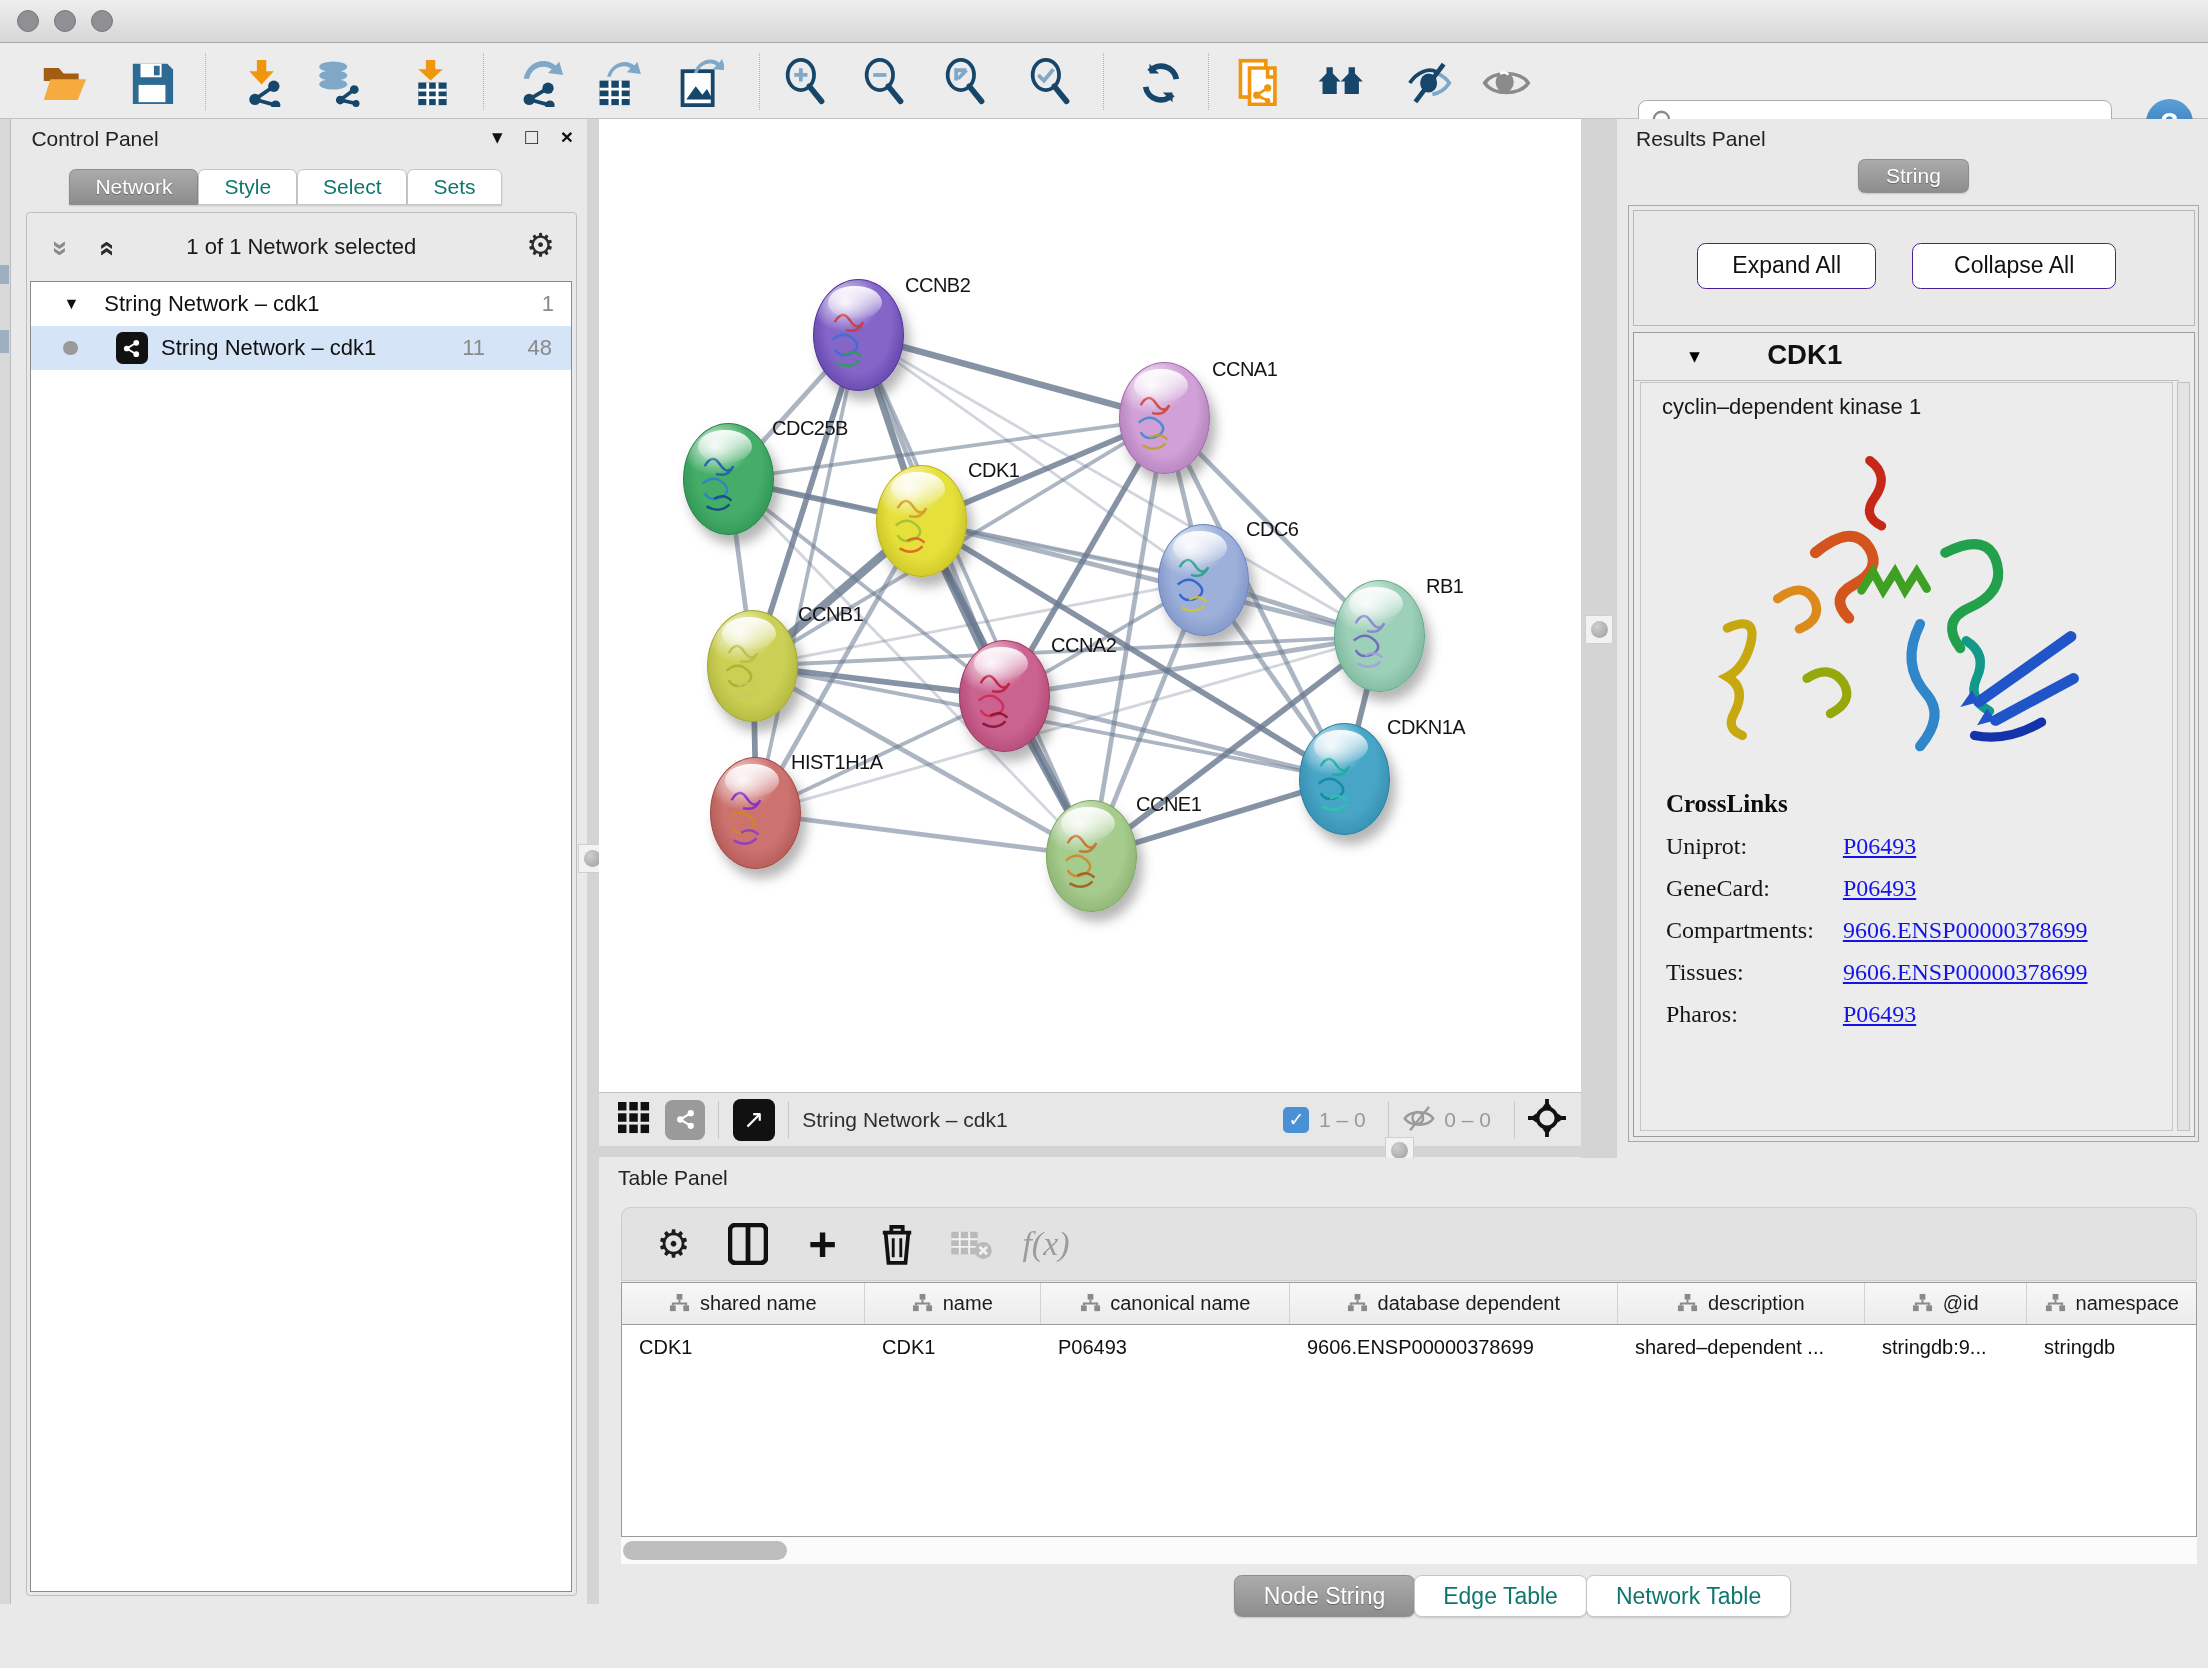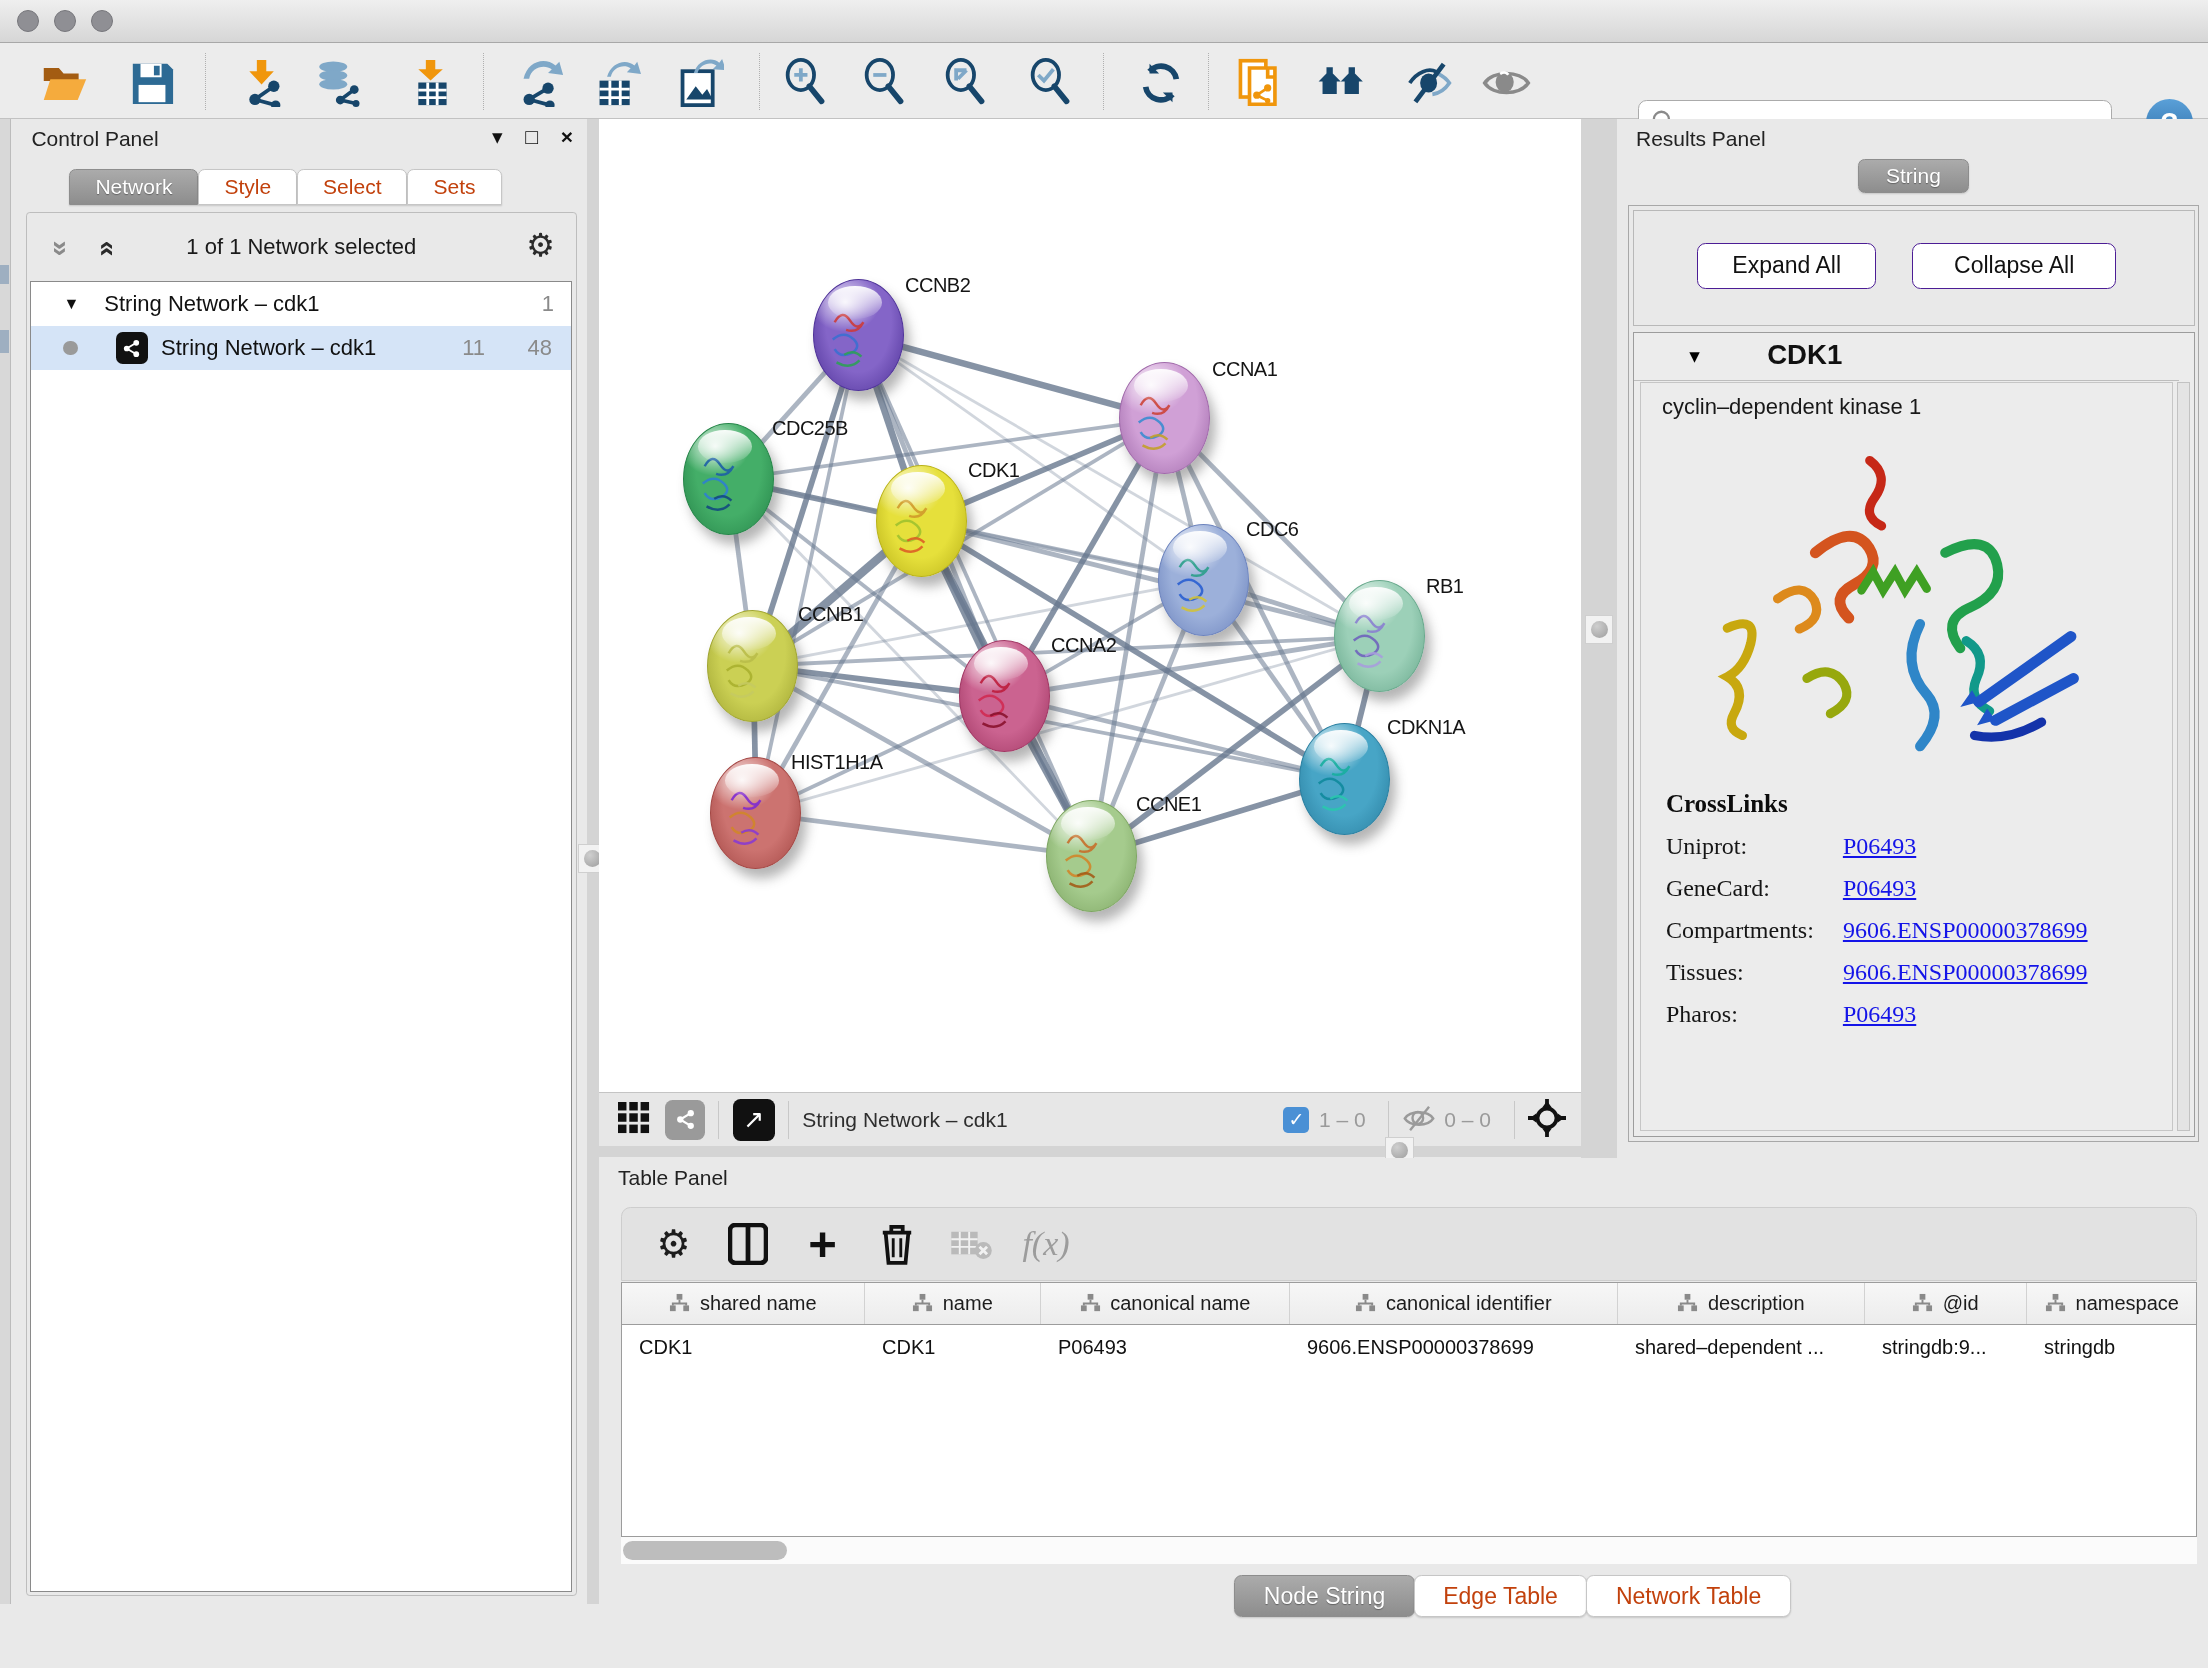--- a/index.html
+++ b/index.html
@@ -33,21 +33,21 @@
   .leftstrip { position:absolute; left:0; top:119px; width:11.4px; height:1485px;
     background:#d8d8d8; border-right:1px solid #bcbcbc; }
   .leftstrip .sliver { position:absolute; left:0; width:8.6px; background:#7f9ab5; opacity:.65; }
 
   
   .panel-head { position:absolute; left:0; top:0; right:0; height:42px; }
   .panel-title { position:absolute; left:19px; top:7.6px; font-size:21px; color:#222; }
   .panel-btns { position:absolute; right:13.3px; top:5.7px; font-size:21px; color:#111; }
   .panel-btns span { margin-left:17px; }
   .tab { display:inline-block; padding:4.8px 25px; background:#fff; border:1px solid #c6c6c6;
-    border-radius:6.7px 6.7px 0 0; font-size:21px; color:#c2410c; box-shadow:0 1px 1.9px rgba(0,0,0,.15); }
+    border-radius:6.7px 6.7px 0 0; font-size:21px; color:#0f766e; box-shadow:0 1px 1.9px rgba(0,0,0,.15); }
   .tab.selected { background:linear-gradient(#ababab,#8d8d8d); color:#fff; border-color:#8d8d8d;
     text-shadow:0 1px 1px rgba(0,0,0,.35); }
 
   
   .control-panel { position:absolute; left:12.4px; top:119px; width:574px; height:1485px;
     background:#e9e9e9; }
   .cp-tabs { position:absolute; left:57px; top:50px; }
   .cp-body { position:absolute; left:13.3px; top:93px; right:9.5px; bottom:7.6px;
     background:#e9e9e9; border:1px solid #bdbdbd; border-radius:3.8px; }
   .cp-subhead { position:absolute; left:0; right:0; top:0; height:68px; }
@@ -710,21 +710,21 @@
           </div>
           <div class="th-cell" style="width: 328px;">
             <svg width="21" height="21" viewBox="0 0 22 22">
               <g fill="#8a8a8a">
                 <rect x="8" y="1" width="6" height="6"></rect>
                 <rect x="1" y="13" width="6" height="6"></rect>
                 <rect x="15" y="13" width="6" height="6"></rect>
                 <path d="M11 7v4M4 13v-2h14v2" stroke="#8a8a8a" stroke-width="2" fill="none"></path>
               </g>
             </svg>
-            <span>canonical identifier</span>
+            <span>database dependent</span>
           </div>
           <div class="th-cell" style="width: 247px;">
             <svg width="21" height="21" viewBox="0 0 22 22">
               <g fill="#8a8a8a">
                 <rect x="8" y="1" width="6" height="6"></rect>
                 <rect x="1" y="13" width="6" height="6"></rect>
                 <rect x="15" y="13" width="6" height="6"></rect>
                 <path d="M11 7v4M4 13v-2h14v2" stroke="#8a8a8a" stroke-width="2" fill="none"></path>
               </g>
             </svg>

